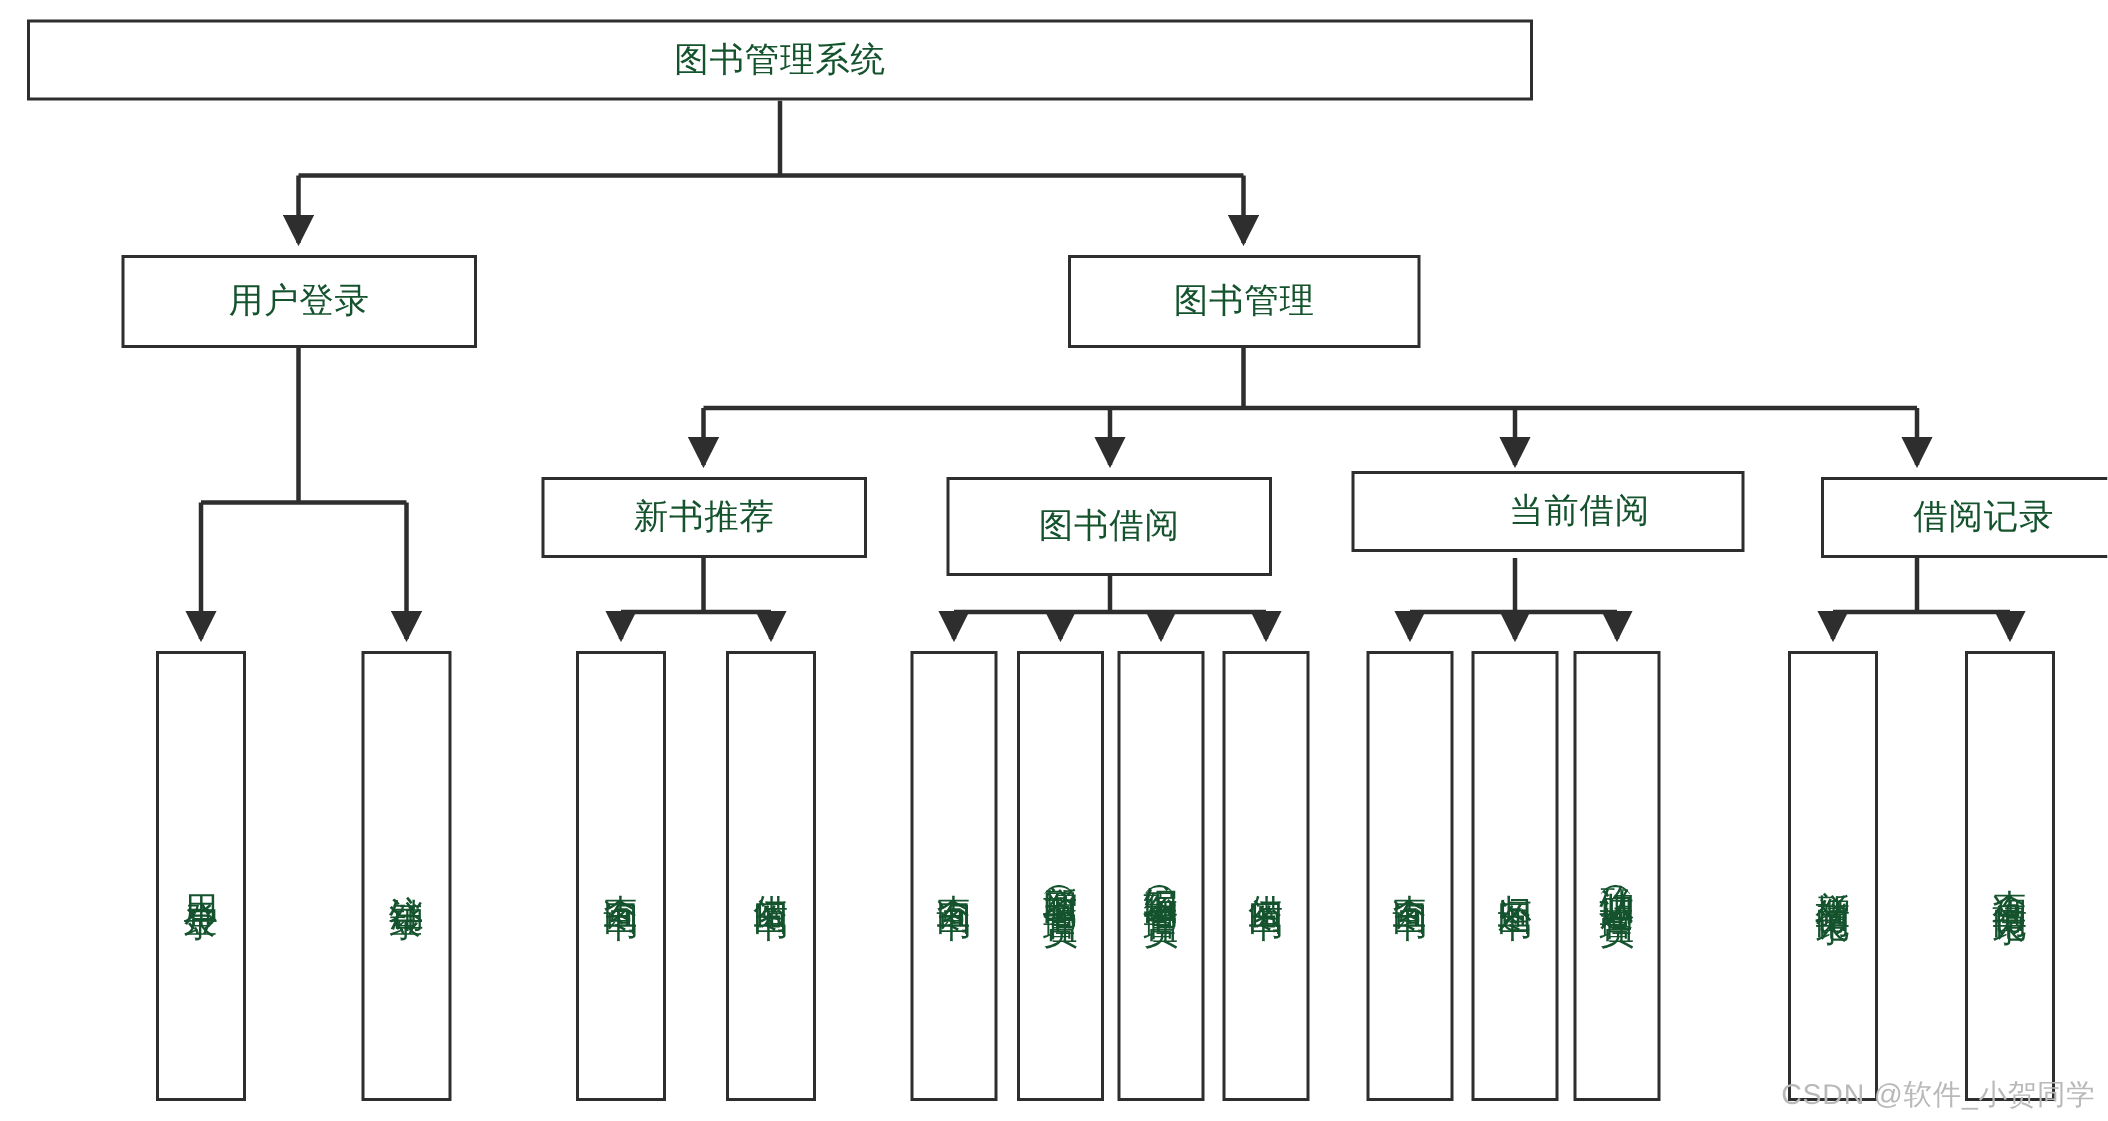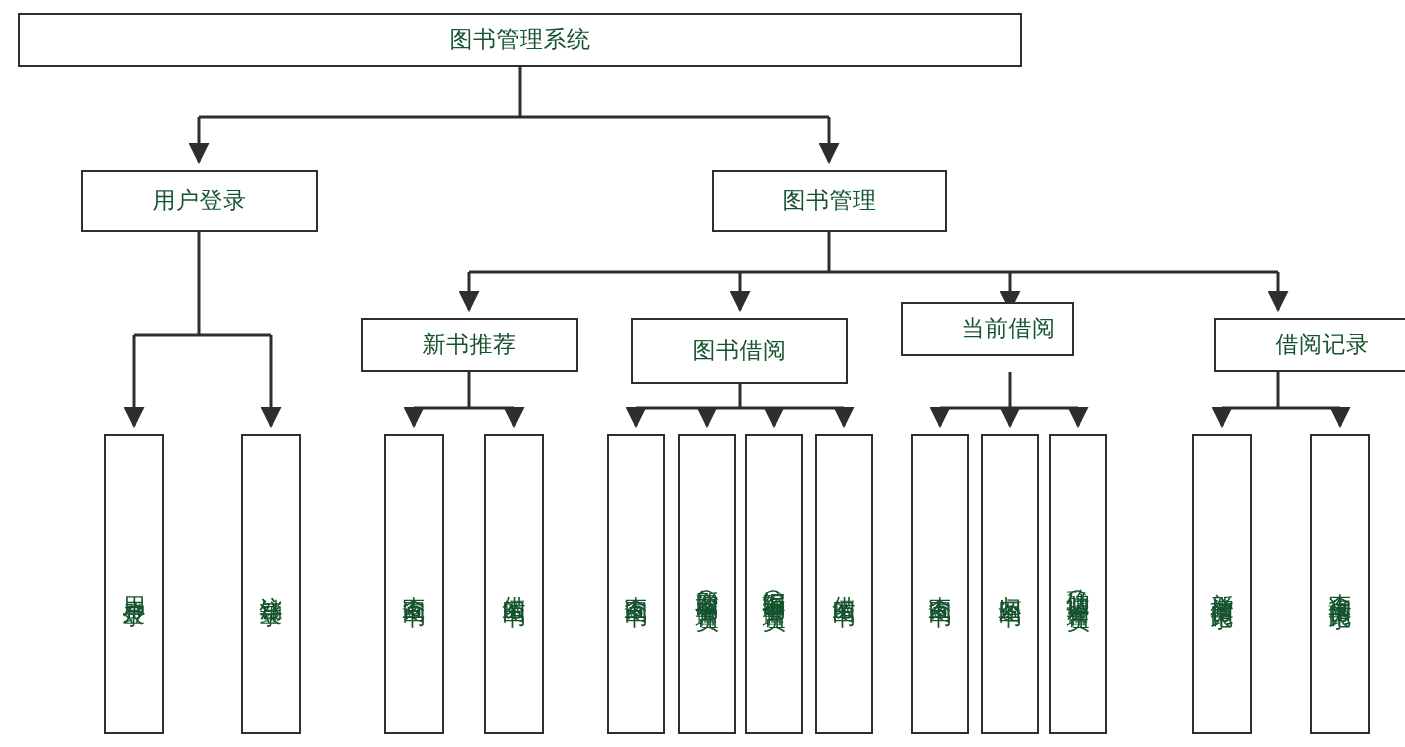--- a/index.html
+++ b/index.html
@@ -138,21 +138,21 @@
   <div class="node horizontal" style="left:712px; top:170px; width:235px; height:62px;">
     <span class="hlabel">图书管理</span>
   </div>
 
   <div class="node horizontal" style="left:361px; top:318px; width:217px; height:54px;">
     <span class="hlabel">新书推荐</span>
   </div>
   <div class="node horizontal" style="left:631px; top:318px; width:217px; height:66px;">
     <span class="hlabel">图书借阅</span>
   </div>
-  <div class="node horizontal" style="left:901px; top:302px; width:173px; height:54px;padding-left:42px;">
+  <div class="node horizontal" style="left:901px; top:314px; width:262px; height:54px;padding-left:42px;">
     <span class="hlabel">当前借阅</span>
   </div>
   <div class="node horizontal" style="left:1170px; top:318px; width:217px; height:54px;margin-left:44px;">
     <span class="hlabel">借阅记录</span>
   </div>
 
   <div class="node vertical" style="left:104px; top:434px; width:60px; height:300px;">
     <span class="vlabel">用户登录</span>
   </div>
   <div class="node vertical" style="left:241px; top:434px; width:60px; height:300px;">
@@ -189,14 +189,15 @@
     <span class="vlabel">确认归还（管理员）</span>
   </div>
 
   <div class="node vertical" style="left:1192px; top:434px; width:60px; height:300px;">
     <span class="vlabel">新增借阅记录</span>
   </div>
   <div class="node vertical" style="left:1310px; top:434px; width:60px; height:300px;">
     <span class="vlabel">查询借阅记录</span>
   </div>
 
+  <div id="watermark">CSDN @软件_小贺同学</div>
 
 </div>
 
 </body></html>

